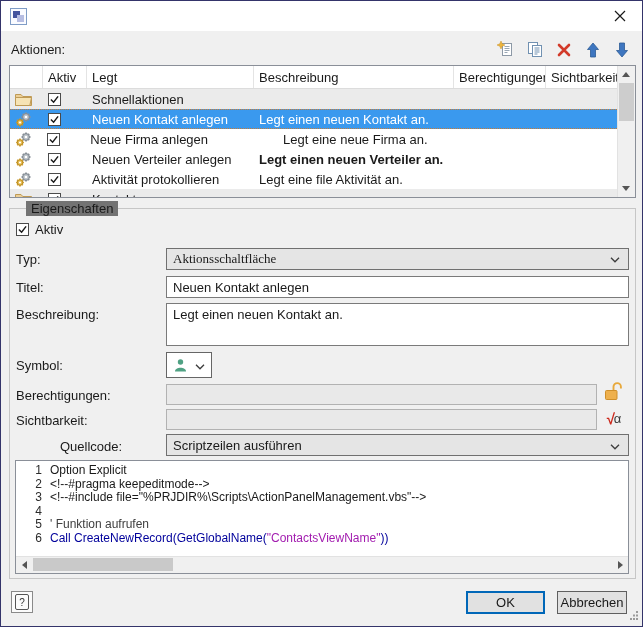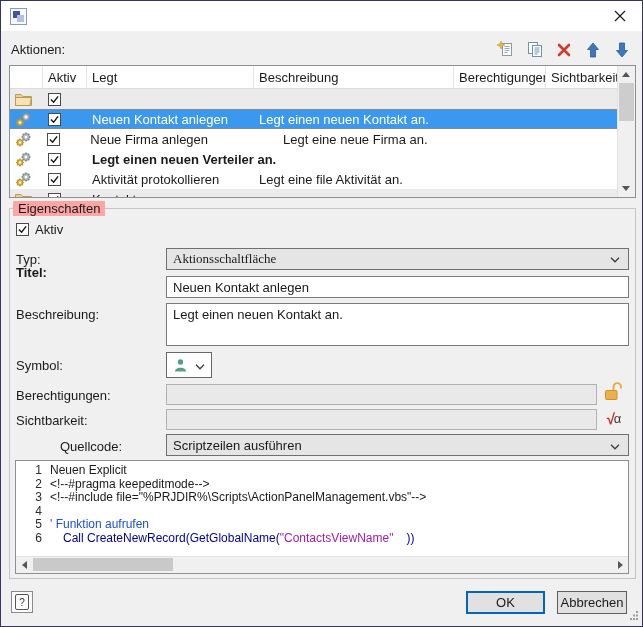--- a/index.html
+++ b/index.html
@@ -31,21 +31,21 @@
     display:inline-flex;align-items:center;justify-content:center;flex:none;}
   .vscroll{position:absolute;top:0;right:0;bottom:0;width:17px;background:#f0f0f0;border-left:1px solid #e2e2e2;}
   .varrow{position:absolute;left:0;width:16px;height:17px;display:flex;align-items:center;justify-content:center;}
   .tri-up{width:0;height:0;border-left:4px solid transparent;border-right:4px solid transparent;border-bottom:5px solid #555;}
   .tri-down{width:0;height:0;border-left:4px solid transparent;border-right:4px solid transparent;border-top:5px solid #555;}
   .tri-left{width:0;height:0;border-top:4px solid transparent;border-bottom:4px solid transparent;border-right:5px solid #555;}
   .tri-right{width:0;height:0;border-top:4px solid transparent;border-bottom:4px solid transparent;border-left:5px solid #555;}
   .vthumb{position:absolute;left:1px;top:17px;width:15px;height:38px;background:#cdcdcd;}
   
   .fieldset{position:absolute;left:8px;top:207px;width:627px;height:371px;border:1px solid #c6c6c6;box-sizing:border-box;}
-  .legend{position:absolute;left:12px;top:200px;background:#fca5a5;padding:0 5px;}
+  .legend{position:absolute;left:25px;top:200px;background:#737373;padding:0 5px;}
   .aktiv-row{position:absolute;left:15px;top:221px;display:flex;align-items:center;gap:6px;}
   .flabel{position:absolute;left:15px;}
   .combobox{position:absolute;left:165px;width:463px;height:22px;background:#e5e5e5;
     border:1px solid #707070;box-sizing:border-box;display:flex;align-items:center;
     justify-content:space-between;padding:0 8px 0 6px;}
   .textinput{position:absolute;left:165px;width:463px;background:#fff;border:1px solid #7a7a7a;
     box-sizing:border-box;padding:3px 6px;}
   .disabledinput{position:absolute;left:165px;width:431px;height:21px;background:#e9e9e9;
     border:1px solid #b2b2b2;box-sizing:border-box;}
   .symbol-combo{position:absolute;left:165px;top:351px;width:46px;height:26px;background:#fff;
@@ -53,22 +53,22 @@
   .side-icon{position:absolute;display:flex;align-items:center;justify-content:center;}
   .formula-icon span.rad{color:#cc2a1e;font-weight:bold;font-size:15px;}
   .formula-icon span.alpha{color:#3a3a3a;font-size:13px;margin-left:-1px;}
   
   .code-editor{position:absolute;left:14px;top:459px;width:614px;height:114px;background:#fff;
     border:1px solid #8a8f98;box-sizing:border-box;overflow:hidden;}
   .code-lines{padding-top:3px;}
   .code-line{display:flex;line-height:13.5px;font-size:12px;white-space:pre;}
   .lnum{width:26px;text-align:right;padding-right:8px;color:#2b2b2b;flex:none;}
   .tok-plain{color:#1a1a1a;}
-  .tok-comment{color:#1d4ed8;}
-  .tok-keyword{color:#00009b;margin-left:13px;}
+  .tok-comment{color:#404040;}
+  .tok-keyword{color:#00009b;}
   .tok-string{color:#a21caf;}
   .hscroll{position:absolute;left:0;right:0;bottom:0;height:16px;background:#f0f0f0;border-top:1px solid #e2e2e2;}
   .harrow{position:absolute;top:0;width:16px;height:15px;display:flex;align-items:center;justify-content:center;}
   .hthumb{position:absolute;left:17px;top:1px;height:13px;width:140px;background:#c9c9c9;}
   
   .help-btn{position:absolute;left:10px;top:590px;width:22px;height:22px;background:#fbfbfb;
     border:1px solid #8a8a8a;box-sizing:border-box;display:flex;align-items:center;justify-content:center;color:#333;}
   .help-glyph{border:1px solid #555;border-radius:2px;width:12px;height:14px;display:flex;
     align-items:center;justify-content:center;font-size:10px;}
   .ok-btn{position:absolute;left:465px;top:590px;width:79px;height:23px;background:#e1e1e1;
@@ -153,20 +153,21 @@
               <path d="M0.5 4.5 H16.5 L14.8 12.5 H0.5 Z" fill="#f6e3b4" stroke="#bf9a55"></path>
             </svg>
           </div>
           <div class="td" style="width: 44px;">
             <span class="checkbox">
               <svg width="9" height="9" viewBox="0 0 10 10">
                 <path d="M1 5 L4 8 L9 1.5" stroke="#1a1a1a" stroke-width="1.6" fill="none"></path>
               </svg>
             </span>
           </div>
+          <div class="td" style="width: 167px;">Schnellaktionen</div>
           <div class="td" style="width: 200px;"></div>
           <div class="td" style="width: 92px;"></div>
           <div class="td" style="width: 74px;"></div>
         </div>
         <div class="trow selected">
           <div class="td" style="width: 33px;">
             <svg width="17" height="16" viewBox="0 0 17 16">
               <g stroke="#8e959c" stroke-width="1.8">
                 <line x1="11" y1="1.5" x2="11" y2="10.5"></line>
                 <line x1="6.5" y1="6" x2="15.5" y2="6"></line>
@@ -251,20 +252,21 @@
               <circle cx="5" cy="11.5" r="1.1" fill="#fff"></circle>
             </svg>
           </div>
           <div class="td" style="width: 44px;">
             <span class="checkbox">
               <svg width="9" height="9" viewBox="0 0 10 10">
                 <path d="M1 5 L4 8 L9 1.5" stroke="#1a1a1a" stroke-width="1.6" fill="none"></path>
               </svg>
             </span>
           </div>
+          <div class="td" style="width: 167px;">Neuen Verteiler anlegen</div>
           <div class="td" style="width: 200px; font-weight: bold;">Legt einen neuen Verteiler an.</div>
           <div class="td" style="width: 92px;"></div>
           <div class="td" style="width: 74px;"></div>
         </div>
         <div class="trow">
           <div class="td" style="width: 33px;">
             <svg width="17" height="16" viewBox="0 0 17 16">
               <g stroke="#8e959c" stroke-width="1.8">
                 <line x1="11" y1="1.5" x2="11" y2="10.5"></line>
                 <line x1="6.5" y1="6" x2="15.5" y2="6"></line>
@@ -341,21 +343,21 @@
   <span class="flabel" style="top:251px;text-align:center;">Typ:</span>
   <div class="combobox" style="top:247px;font-family:Liberation Serif, serif;">
     <span>Aktionsschaltfläche</span>
     <span>
       <svg width="10" height="6" viewBox="0 0 10 6">
           <path d="M1 0.8 L5 4.8 L9 0.8" fill="none" stroke="#3c3c3c" stroke-width="1.3"></path>
         </svg>
     </span>
   </div>
 
-  <span class="flabel" style="top:264px;font-weight:bold;">Titel:</span>
+  <span class="flabel" style="top:279px;">Titel:</span>
   <div class="textinput" style="top:275px;height:22px;">
     <span>Neuen Kontakt anlegen</span>
   </div>
 
   <span class="flabel" style="top:306px;">Beschreibung:</span>
   <div class="textinput" style="top:302px;height:43px;">
     <span>Legt einen neuen Kontakt an.</span>
   </div>
 
   <span class="flabel" style="top:357px;">Symbol:</span>
@@ -394,21 +396,21 @@
     <span>Scriptzeilen ausführen</span>
     <span>
       <svg width="10" height="6" viewBox="0 0 10 6">
           <path d="M1 0.8 L5 4.8 L9 0.8" fill="none" stroke="#3c3c3c" stroke-width="1.3"></path>
         </svg>
     </span>
   </div>
 
   <div class="code-editor">
     <div class="code-lines">
-        <div class="code-line"><span class="lnum">1</span><span class="tok-plain">Neuen Explicit</span></div>
+        <div class="code-line"><span class="lnum">1</span><span class="tok-plain">Option Explicit</span></div>
         <div class="code-line"><span class="lnum">2</span><span class="tok-plain">&lt;!--#pragma keepeditmode--&gt;</span></div>
         <div class="code-line"><span class="lnum">3</span><span class="tok-plain">&lt;!--#include file="%PRJDIR%\Scripts\ActionPanelManagement.vbs"--&gt;</span></div>
         <div class="code-line"><span class="lnum">4</span></div>
         <div class="code-line"><span class="lnum">5</span><span class="tok-comment">' Funktion aufrufen</span></div>
         <div class="code-line"><span class="lnum">6</span><span class="tok-keyword">Call CreateNewRecord(GetGlobalName(</span><span class="tok-string">"ContactsViewName"</span><span class="tok-keyword">))</span></div>
       </div>
     <div class="hscroll">
       <span class="harrow" style="left:0;">
           <span class="tri-left"></span>
         </span>

